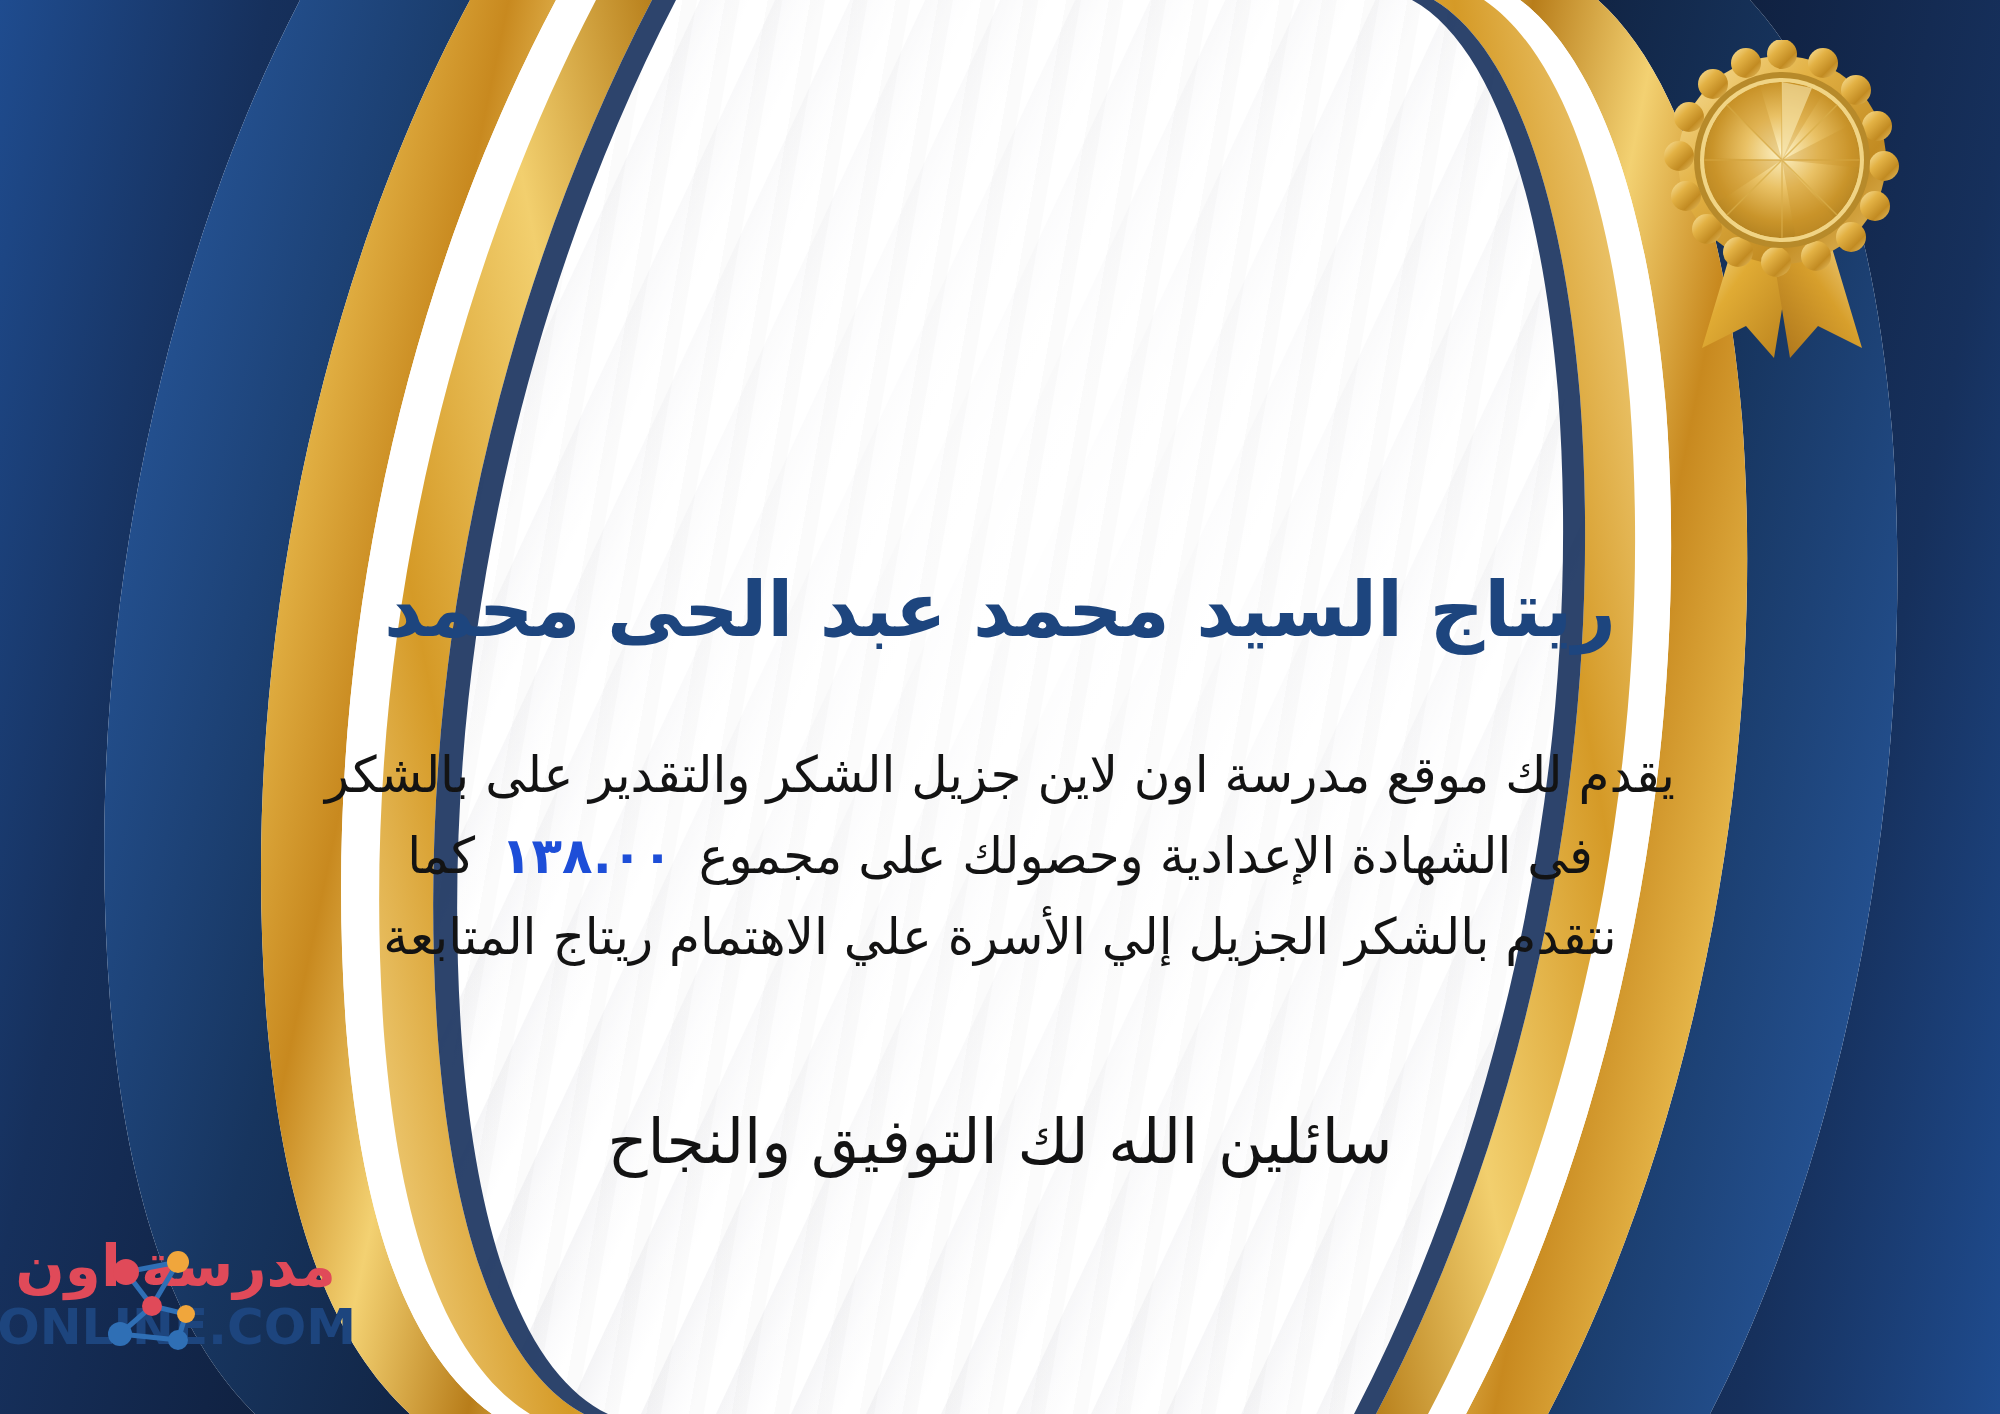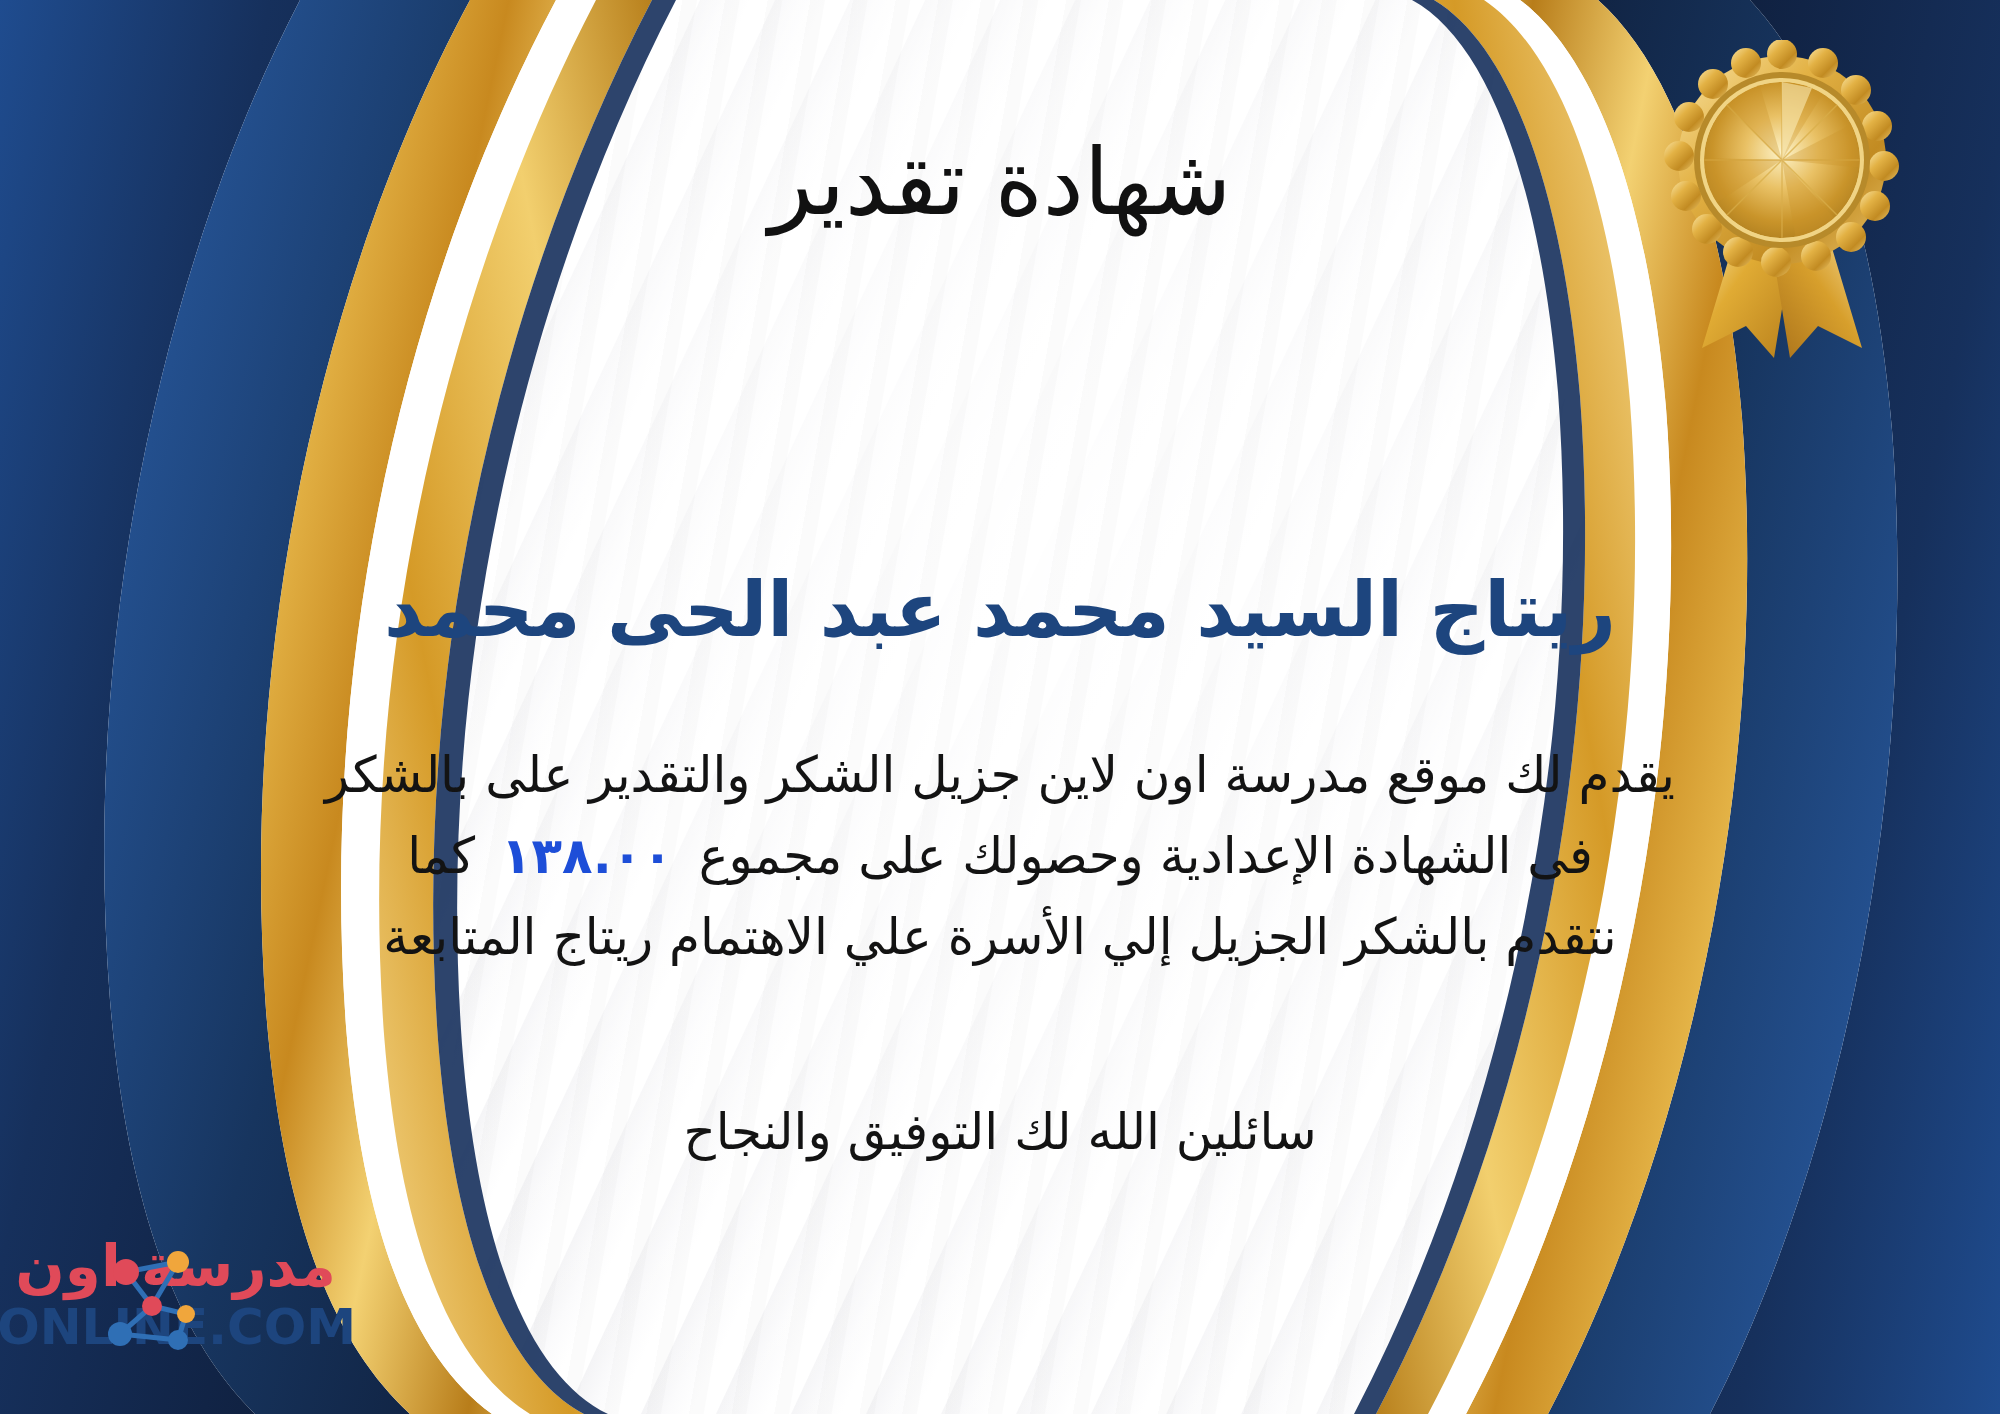--- a/index.html
+++ b/index.html
@@ -107,21 +107,21 @@
   }
   .grade{
     color:#1d4ed8;
     font-weight:700;
     padding:0 26px;
   }
   .closing{
     position:absolute;
     top:1095px;
     left:0;right:0;
-    font-size:50px;
+    font-size:62px;
     color:#131313;
     line-height:1.5;
   }
 
   
   .logo{
     position:absolute;
     left:26px;
     bottom:28px;
     width:440px;
@@ -332,21 +332,20 @@
         <path d="M120,120 L176,182 L134,200 Z"></path>
         <path d="M120,120 L50,166 L40,118 Z"></path>
         <path d="M120,120 L58,58 L96,40 Z"></path>
       </g>
       <path d="M120,120 L120,42 L150,48 Z" fill="#fdf0bd" opacity="0.55"></path>
     </g>
   </svg>
 
   <div class="content">
 
-    <div class="cert-title">شهادة تقدير</div>
 
     <div class="student-name">ريتاج السيد محمد عبد الحى محمد</div>
 
     <div class="body-block">
       <span class="body-line">يقدم لك موقع مدرسة اون لاين جزيل الشكر  والتقدير على بالشكر</span>
       <span class="body-line">
         <span>فى الشهادة الإعدادية وحصولك على مجموع</span><span class="grade">١٣٨.٠٠</span><span>كما</span>
       </span>
       <span class="body-line">نتقدم  بالشكر الجزيل إلي الأسرة علي الاهتمام ريتاج المتابعة</span>
     </div>

